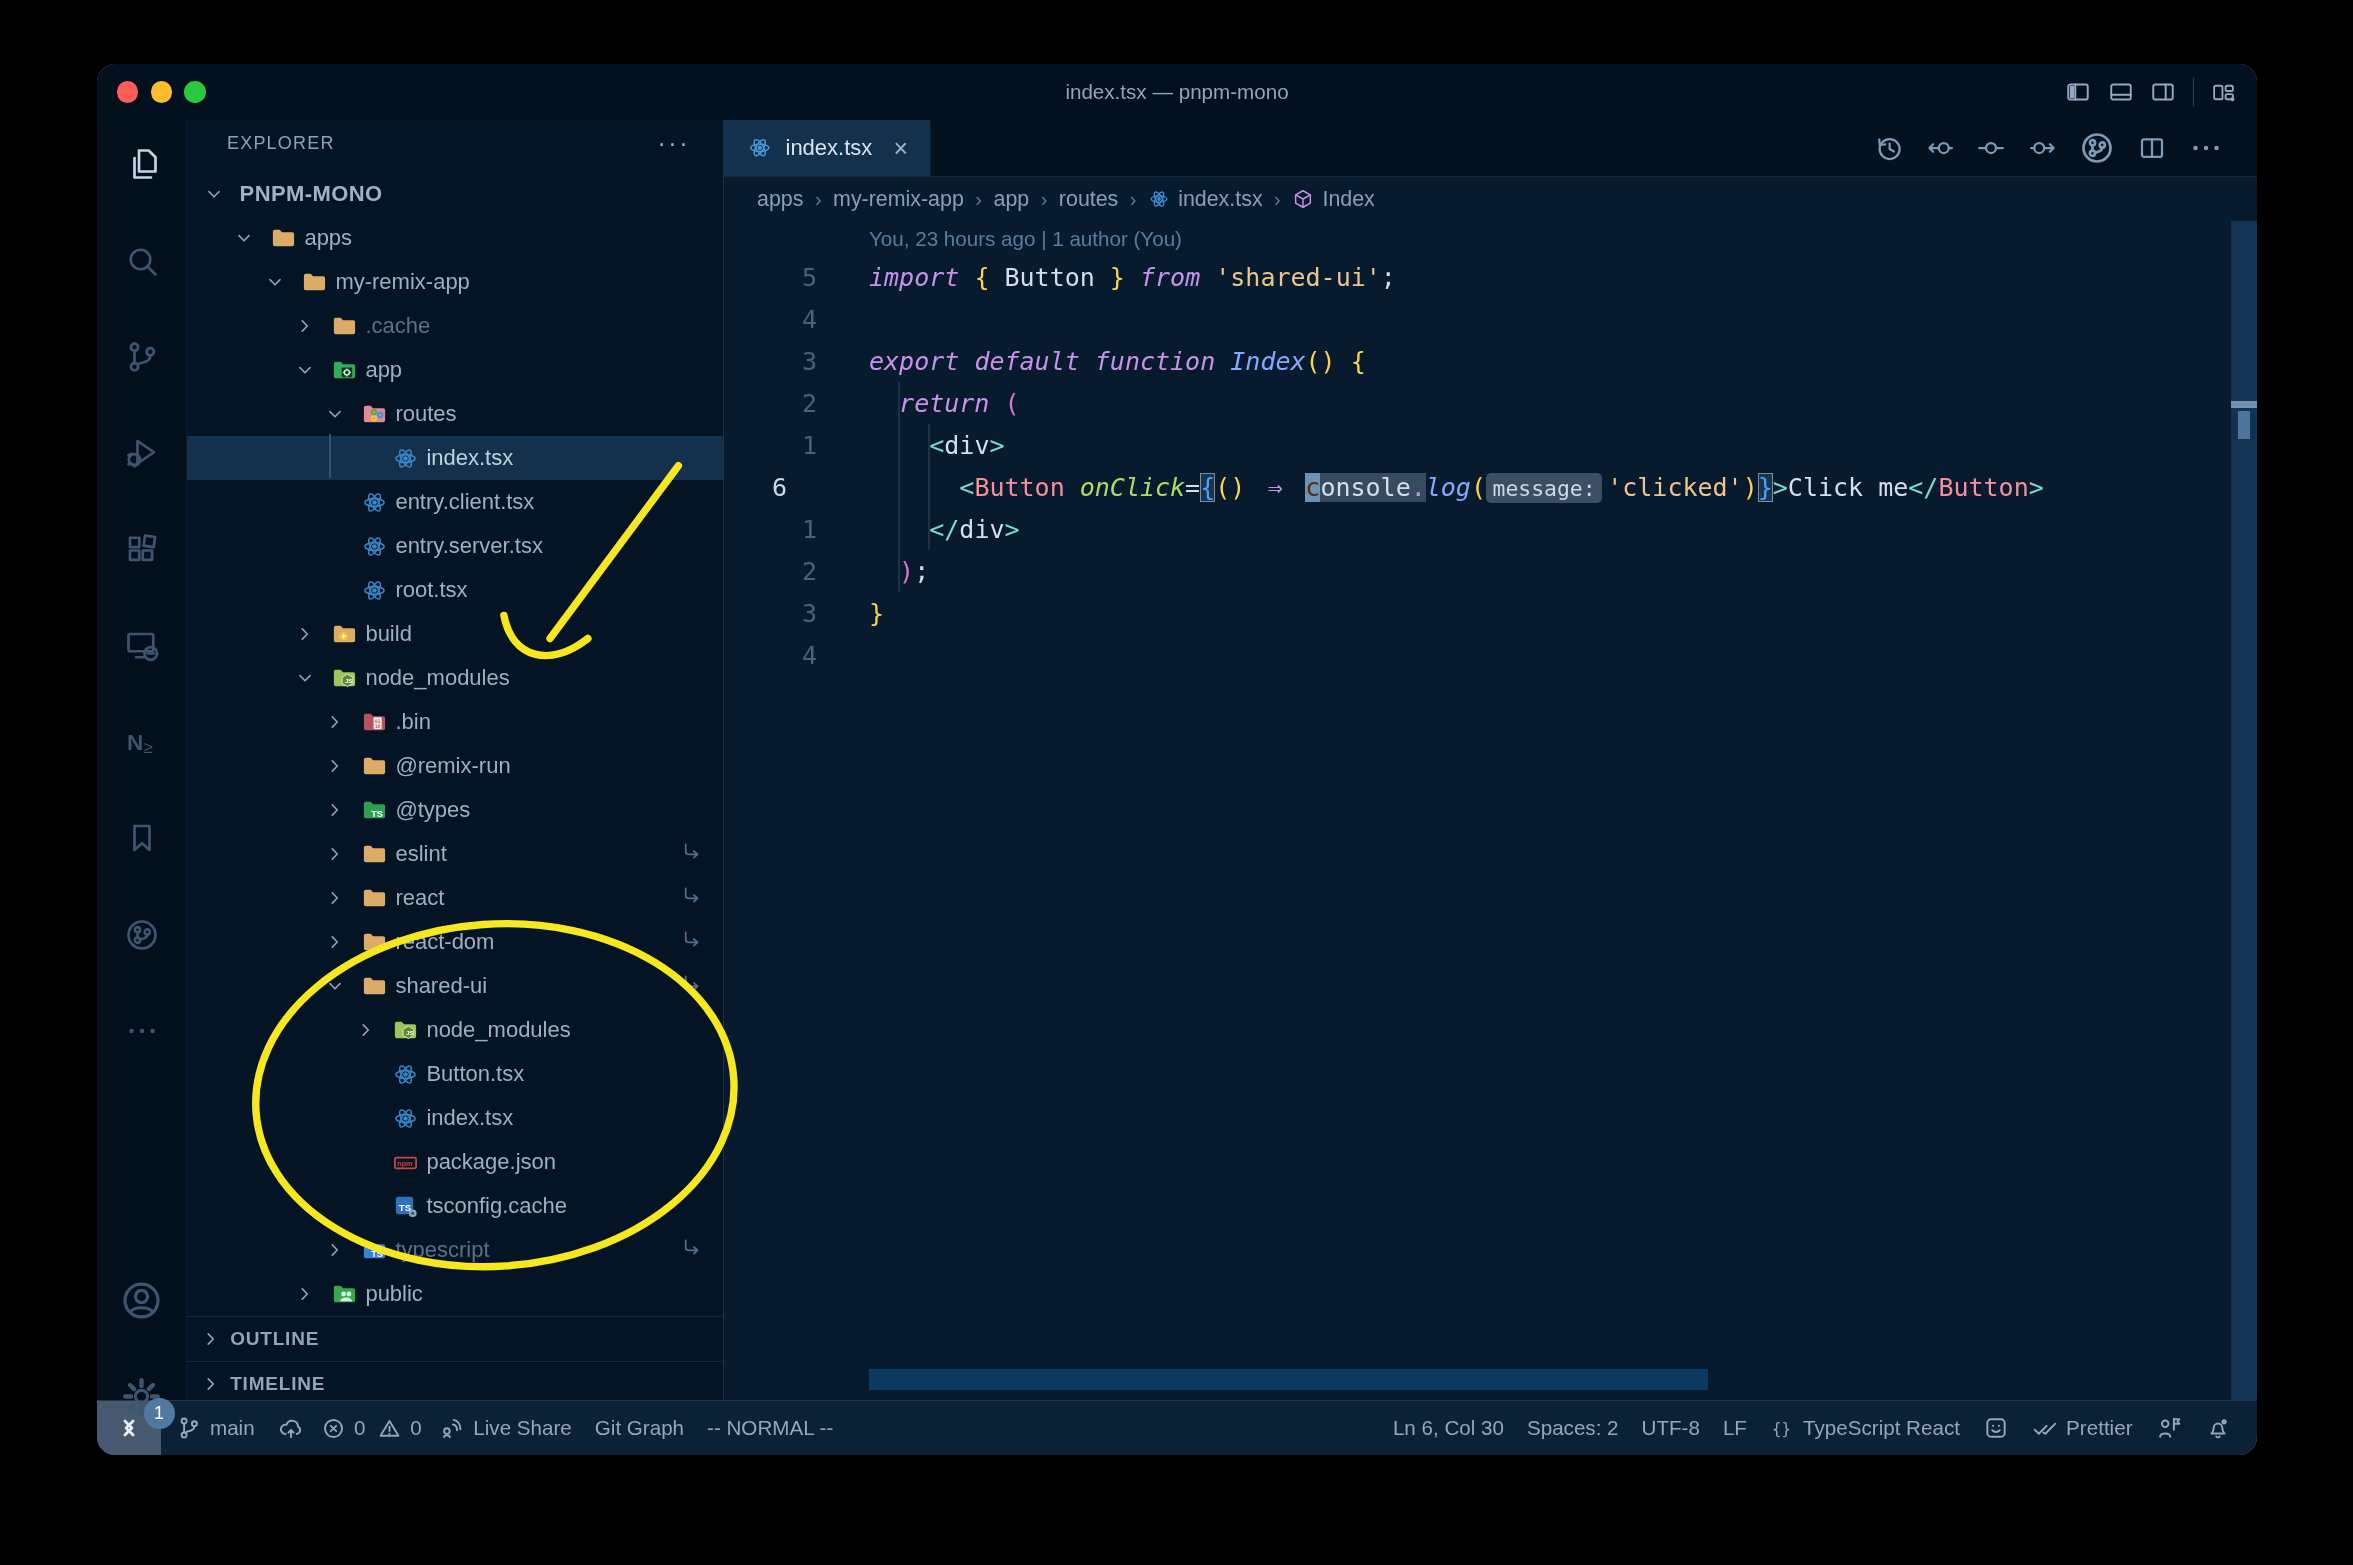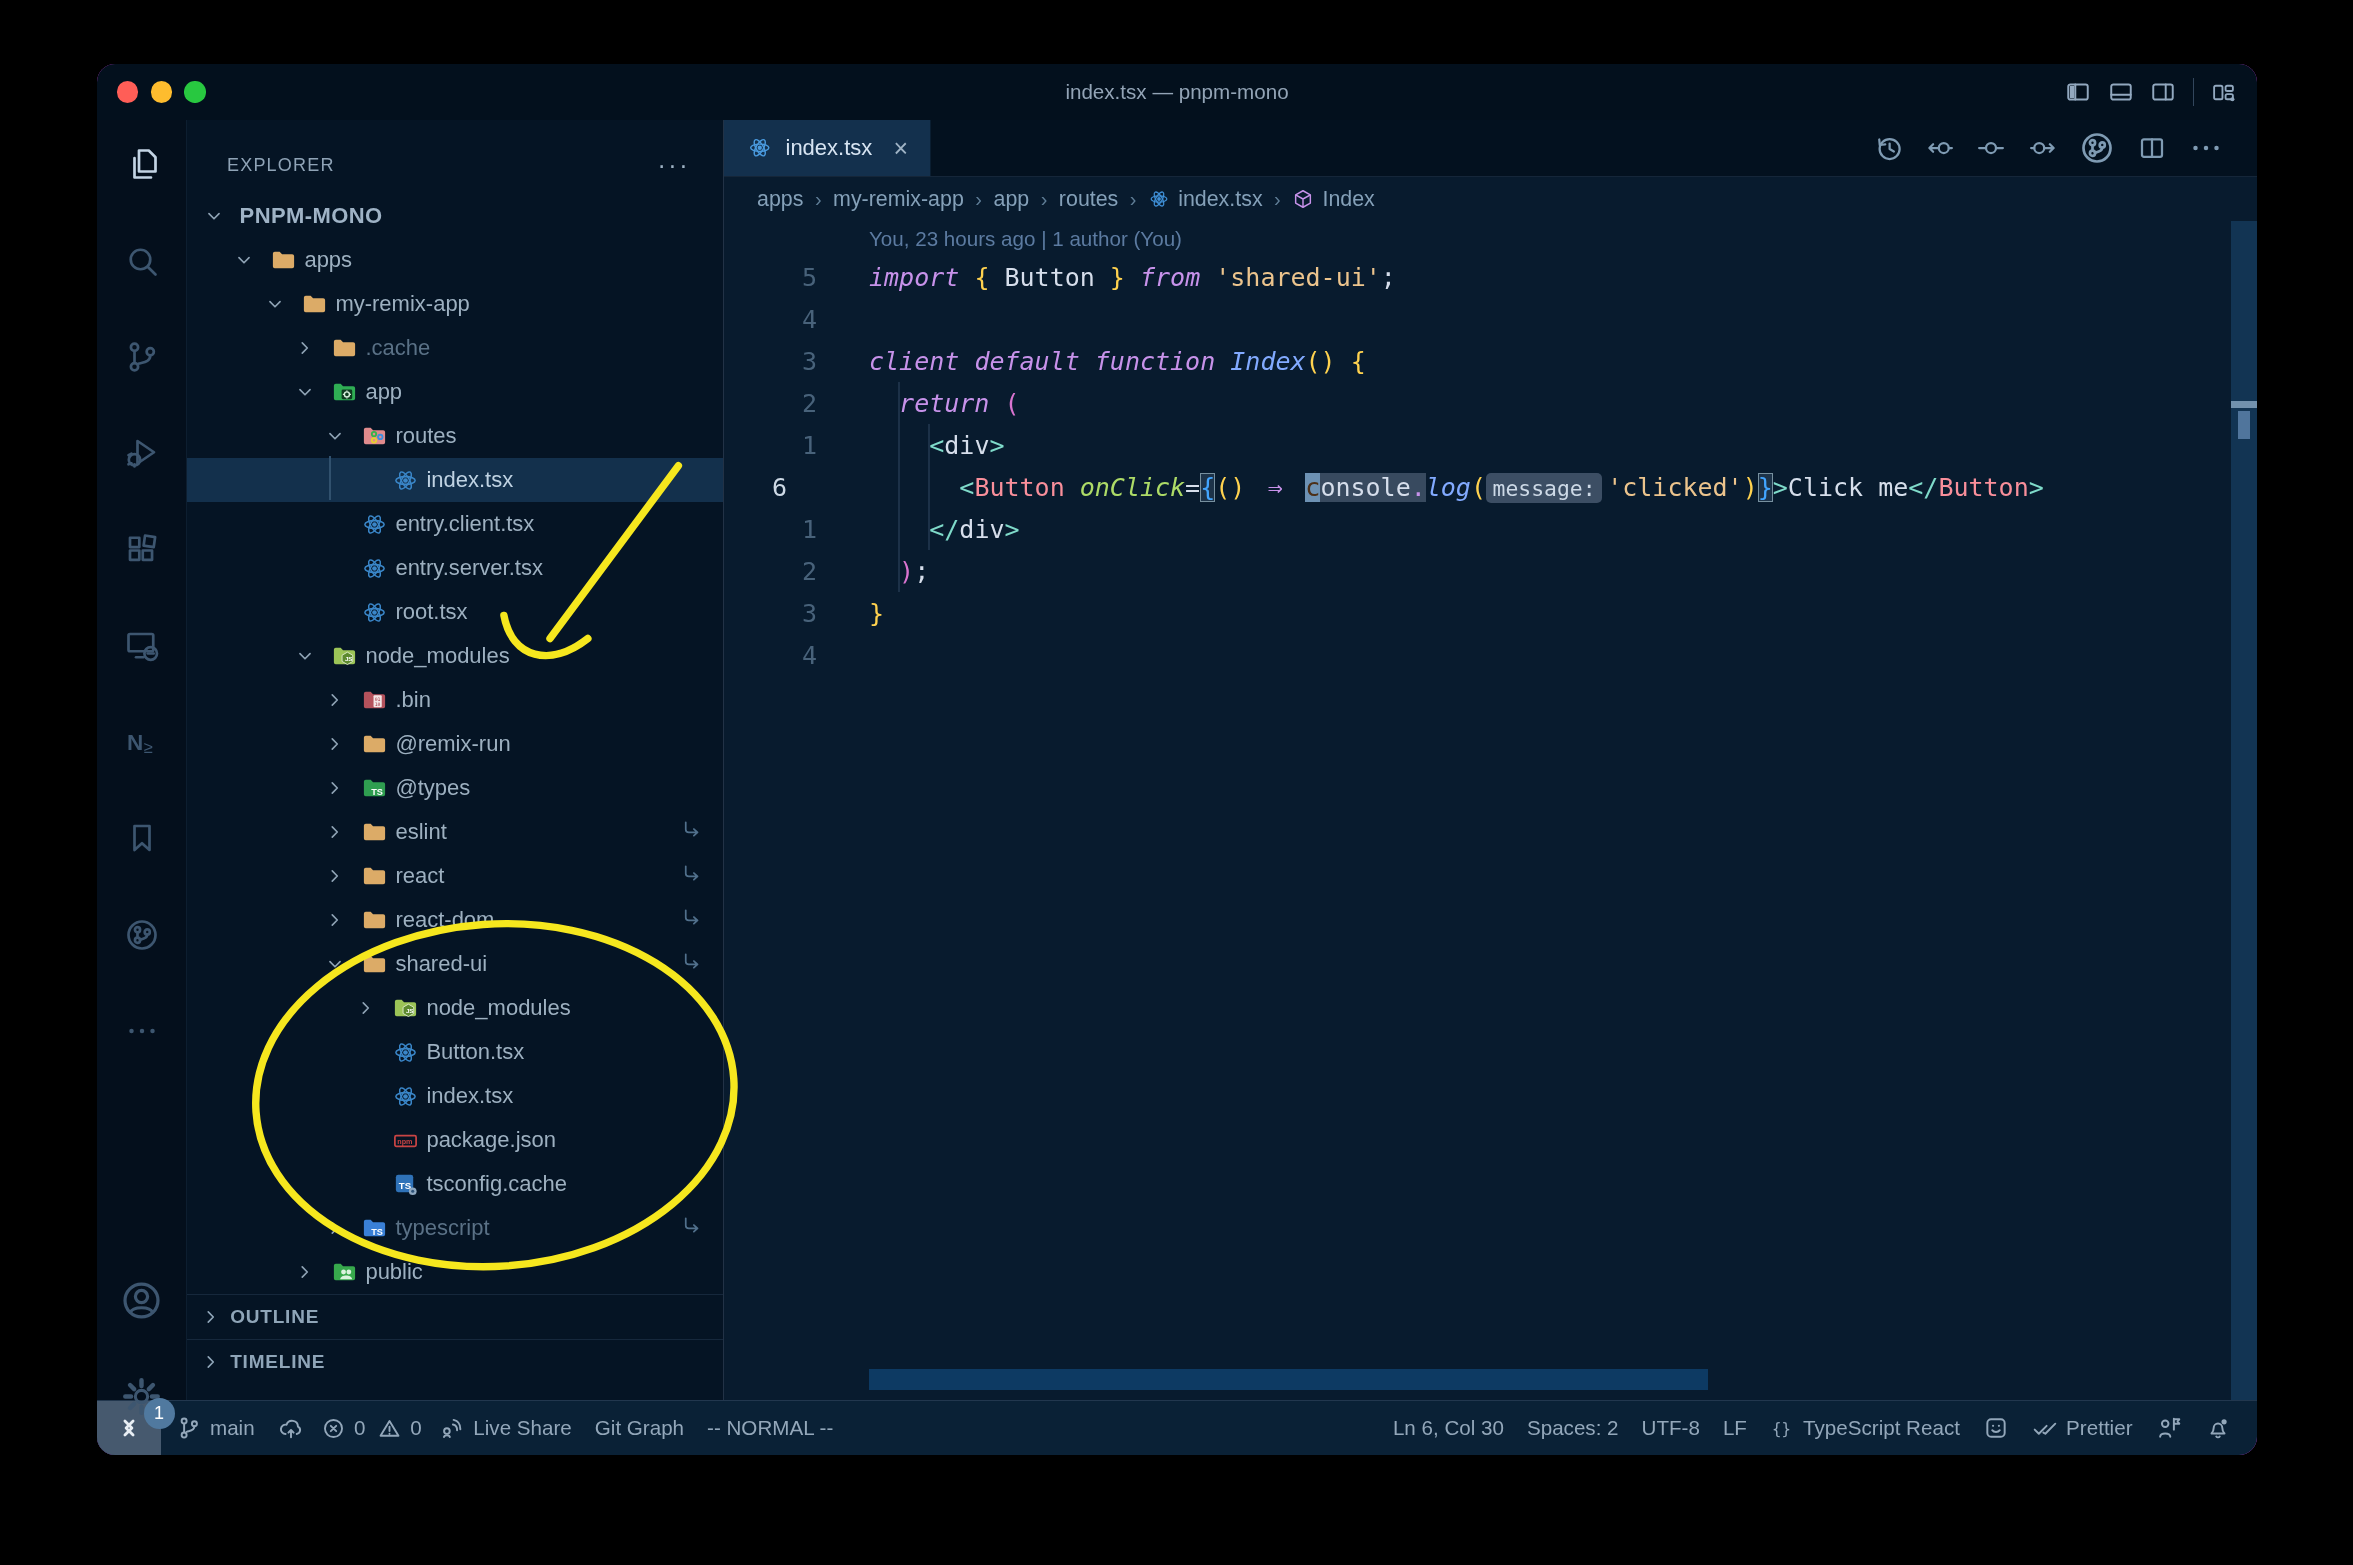--- a/index.html
+++ b/index.html
@@ -402,20 +402,37 @@
                   </g>
                   <circle cx="14" cy="14" r="2.4" fill="#3a86c8"></circle>
                 </svg>
               </span>
               <span class="lbl">root.tsx</span>
             </div>
             <div class="tree-row" style="padding-left:107px">
     <span class="chev">
                 <span class="icon">
                   <svg width="22" height="22" viewBox="0 0 24 24" fill="none" stroke="currentColor" stroke-width="1.8" stroke-linecap="round" stroke-linejoin="round">
+                    <path d="M9 6.5l5.5 5.5L9 17.5"></path>
+                  </svg>
+                </span>
+              </span>
+              <span class="tree-ic icon">
+                <svg width="27" height="27" viewBox="0 0 28 28">
+                  <path d="M3 7c0-1.2.8-2 2-2h5l2.5 2.5H23c1.2 0 2 .8 2 2V20c0 1.2-.8 2-2 2H5c-1.2 0-2-.8-2-2z" fill="#dcab67"></path>
+                  <circle cx="13" cy="16" r="4.6" fill="#f5c12e"></circle>
+                  <path d="M13 13.5v5M10.8 16h4.4" stroke="#fff" stroke-width="1.3"></path>
+                </svg>
+              </span>
+              <span class="lbl">build</span>
+            </div>
+            <div class="tree-row" style="padding-left:107px">
+    <span class="chev">
+                <span class="icon">
+                  <svg width="22" height="22" viewBox="0 0 24 24" fill="none" stroke="currentColor" stroke-width="1.8" stroke-linecap="round" stroke-linejoin="round">
                     <path d="M6.5 9.5l5.5 5.5 5.5-5.5"></path>
                   </svg>
                 </span>
               </span>
               <span class="tree-ic icon">
                 <svg width="27" height="27" viewBox="0 0 28 28" style="font-size:27px">
                   <path d="M3 7c0-1.2.8-2 2-2h5l2.5 2.5H23c1.2 0 2 .8 2 2V20c0 1.2-.8 2-2 2H5c-1.2 0-2-.8-2-2z" fill="#9cc457"></path>
                   <path d="M17 9.5l5.5 3.2v6.4L17 22.3l-5.5-3.2v-6.4z" fill="#5d8a2e" stroke="#eef6e2" stroke-width=".8"></path>
                   <text x="14.4" y="18.6" font-size="6.5" fill="#fff" font-family="Liberation Sans,sans-serif" font-weight="bold">JS</text>
                 </svg>
@@ -782,21 +799,21 @@
               <div class="code-line">
     <span class="gutter"><span class="num">5</span></span>
     <span class="content"><span class="tk kw">import</span><span class="tk fg"> </span><span class="tk gold">{</span><span class="tk fg"> Button </span><span class="tk gold">}</span><span class="tk fg"> </span><span class="tk kw">from</span><span class="tk fg"> </span><span class="tk str">'shared-ui'</span><span class="tk fg">;</span></span>
   </div>
               <div class="code-line">
     <span class="gutter"><span class="num">4</span></span>
     <span class="content"></span>
   </div>
               <div class="code-line">
     <span class="gutter"><span class="num">3</span></span>
-    <span class="content"><span class="tk kw">client</span><span class="tk fg"> </span><span class="tk kw">default</span><span class="tk fg"> </span><span class="tk kw">function</span><span class="tk fg"> </span><span class="tk fn">Index</span><span class="tk gold">()</span><span class="tk fg"> </span><span class="tk gold">{</span></span>
+    <span class="content"><span class="tk kw">export</span><span class="tk fg"> </span><span class="tk kw">default</span><span class="tk fg"> </span><span class="tk kw">function</span><span class="tk fg"> </span><span class="tk fn">Index</span><span class="tk gold">()</span><span class="tk fg"> </span><span class="tk gold">{</span></span>
   </div>
               <div class="code-line">
     <span class="gutter"><span class="num">2</span></span>
     <span class="content"><span class="tk fg">  </span><span class="tk kw">return</span><span class="tk fg"> </span><span class="tk orchid">(</span></span>
   </div>
               <div class="code-line">
     <span class="gutter"><span class="num">1</span></span>
     <span class="content"><span class="tk fg">    </span><span class="tk pt">&lt;</span><span class="tk fg">div</span><span class="tk pt">&gt;</span></span>
   </div>
               <div class="code-line cur">

